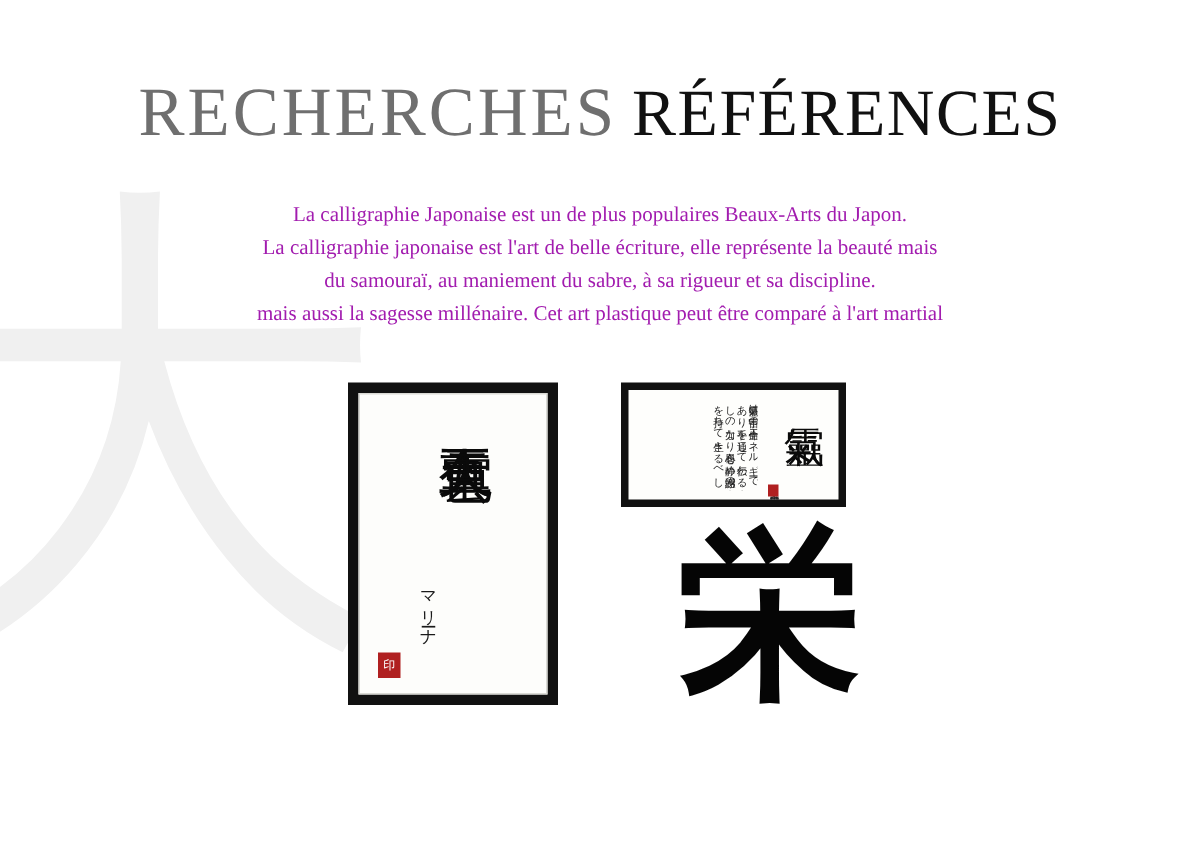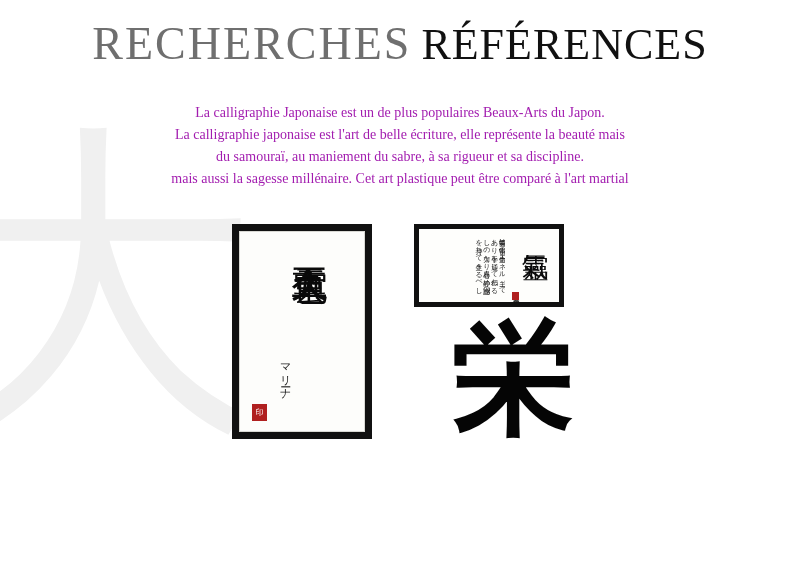--- a/index.html
+++ b/index.html
@@ -33,21 +33,21 @@
   .page {
     position: relative;
     z-index: 1;
     width: 800px;
     height: 573px;
   }
 
   
   .title-block {
     text-align: center;
-    padding-top: 17px;
+    padding-top: 48px;
     white-space: nowrap;
   }
   .title-primary {
     font-family: "Liberation Serif", serif;
     font-size: 46px;
     letter-spacing: 2px;
     color: #6f6f6f;
     font-weight: 400;
   }
   .title-secondary {

